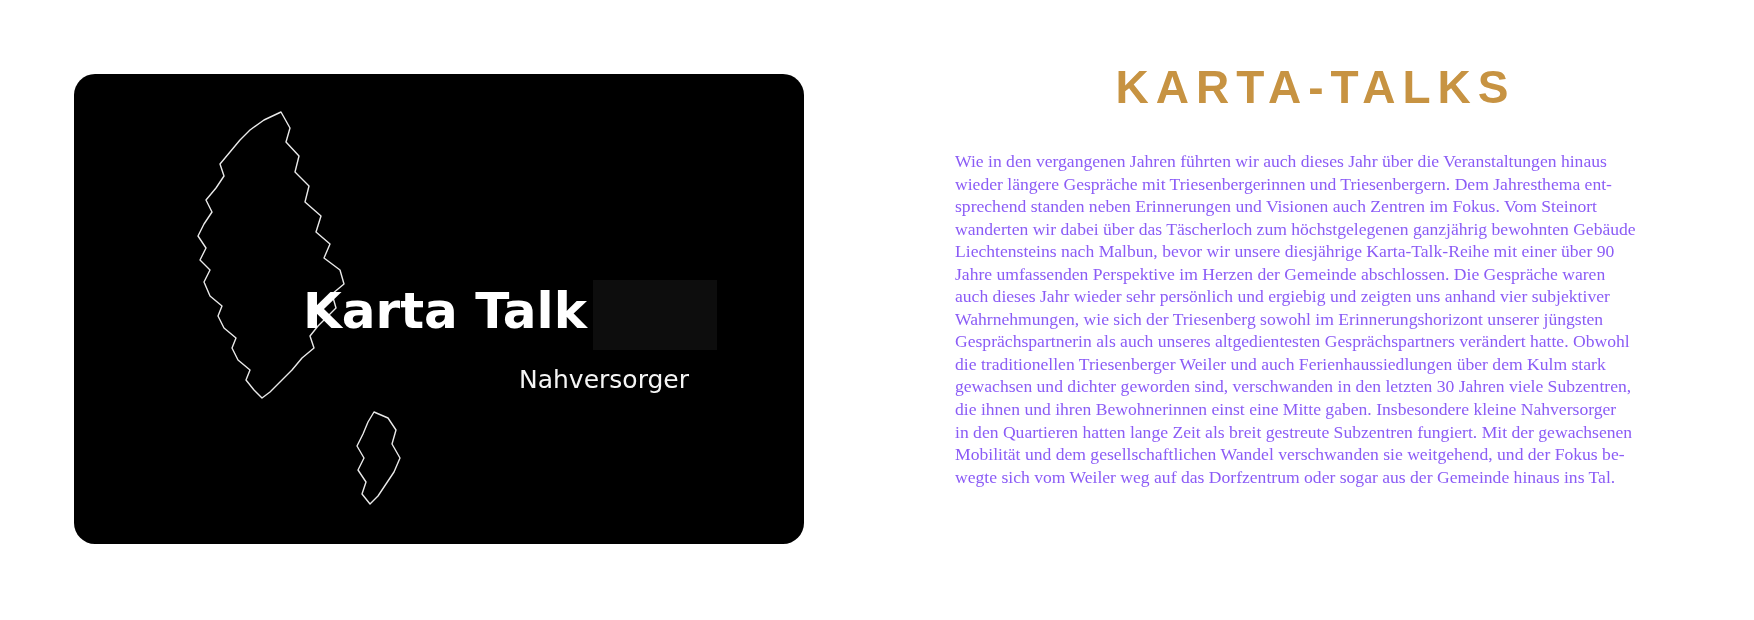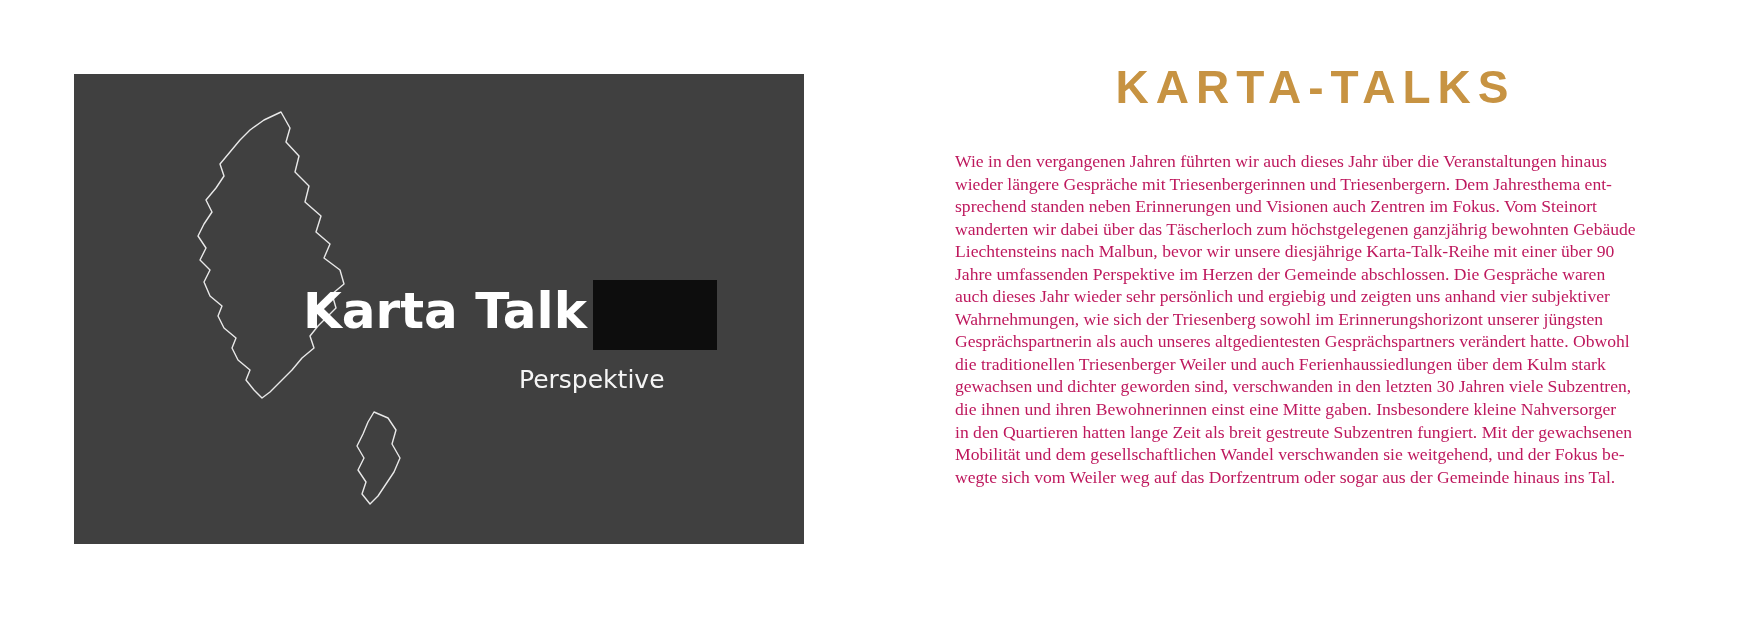--- a/index.html
+++ b/index.html
@@ -16,22 +16,23 @@
     overflow: hidden;
   }
 
   
   .figure {
     position: absolute;
     left: 74px;
     top: 74px;
     width: 730px;
     height: 470px;
-    background: #404040;
+    background: #000000;
     overflow: hidden;
+    border-radius: 21px;
   }
   .map-svg {
     position: absolute;
     left: 0;
     top: 0;
   }
   .figure-shade {
     position: absolute;
     left: 519px;
     top: 206px;
@@ -86,21 +87,21 @@
     white-space: nowrap;
   }
   .article-body {
     position: absolute;
     left: 955px;
     top: 150px;
     width: 700px;
     font-family: "Liberation Serif", serif;
     font-size: 17.6px;
     line-height: 22.55px;
-    color: #be185d;
+    color: #8b5cf6;
     white-space: pre-line;
   }
 </style>
 </head>
 <body>
 
 <div class="page">
 
   <div class="figure">
     <svg class="map-svg" width="730" height="470" viewBox="0 0 730 470">
@@ -112,21 +113,21 @@
                L 162 264 L 150 254 L 144 242 L 148 232 L 136 222 L 130 208 L 136 196
                L 126 186 L 132 174 L 124 162 L 130 150 L 138 138 L 132 126 L 142 114
                L 150 102 L 146 90 L 156 78 L 166 66 L 176 56 L 190 46 Z" fill="none" stroke="#e9e9e9" stroke-width="1.4" stroke-linejoin="round"></path>
       <path d="M 300 338
                L 314 344 L 322 356 L 318 370 L 326 384 L 320 398 L 312 410 L 304 422
                L 296 430 L 288 420 L 292 408 L 284 396 L 290 384 L 283 372 L 289 360
                L 294 348 Z" fill="none" stroke="#e9e9e9" stroke-width="1.4" stroke-linejoin="round"></path>
     </svg>
     <div class="figure-shade"></div>
     <div class="figure-title">Karta Talk</div>
-    <div class="figure-subtitle">Perspektive</div>
+    <div class="figure-subtitle">Nahversorger</div>
   </div>
 
 
   <div class="article-heading">KARTA-TALKS</div>
 
   <div class="article-body">Wie in den vergangenen Jahren führten wir auch dieses Jahr über die Veranstaltungen hinaus
 wieder längere Gespräche mit Triesenbergerinnen und Triesenbergern. Dem Jahresthema ent-
 sprechend standen neben Erinnerungen und Visionen auch Zentren im Fokus. Vom Steinort
 wanderten wir dabei über das Täscherloch zum höchstgelegenen ganzjährig bewohnten Gebäude
 Liechtensteins nach Malbun, bevor wir unsere diesjährige Karta-Talk-Reihe mit einer über 90

